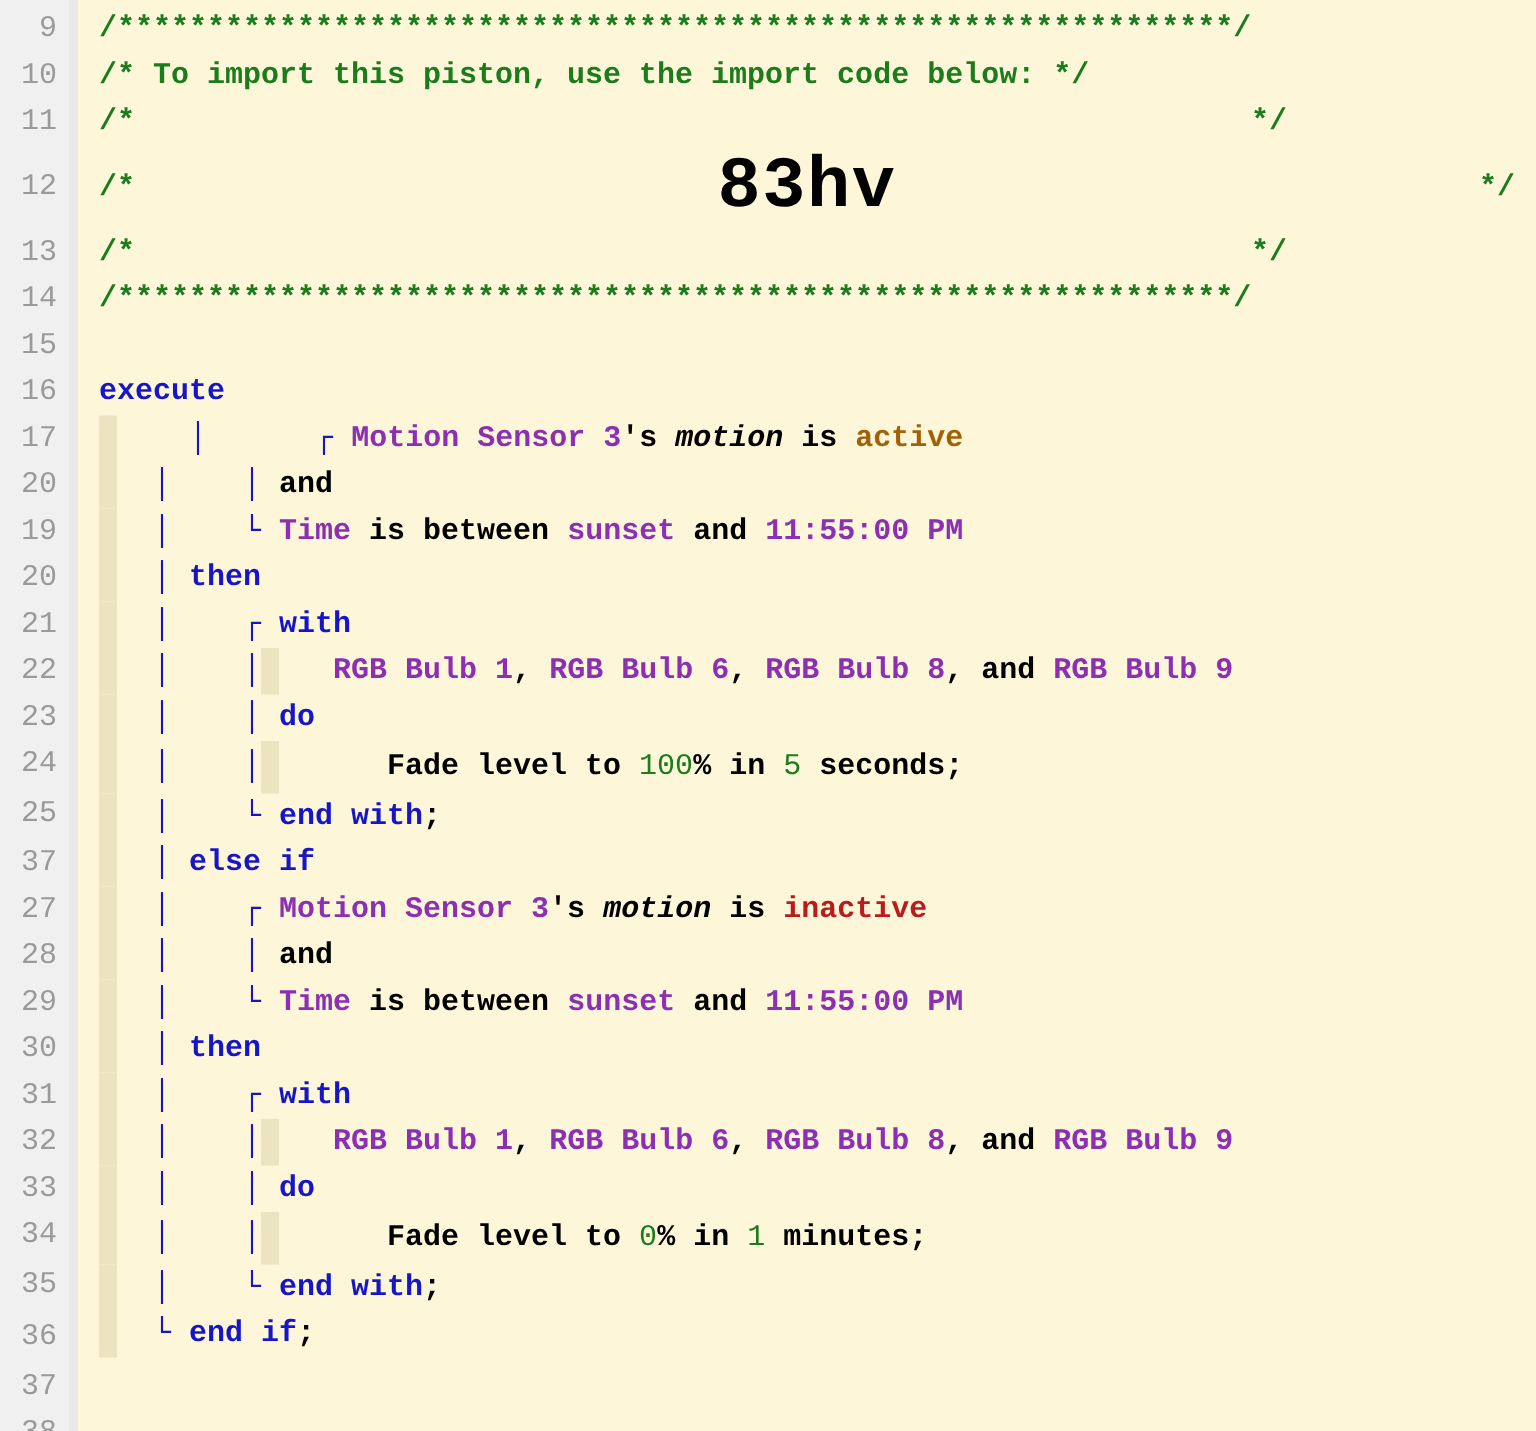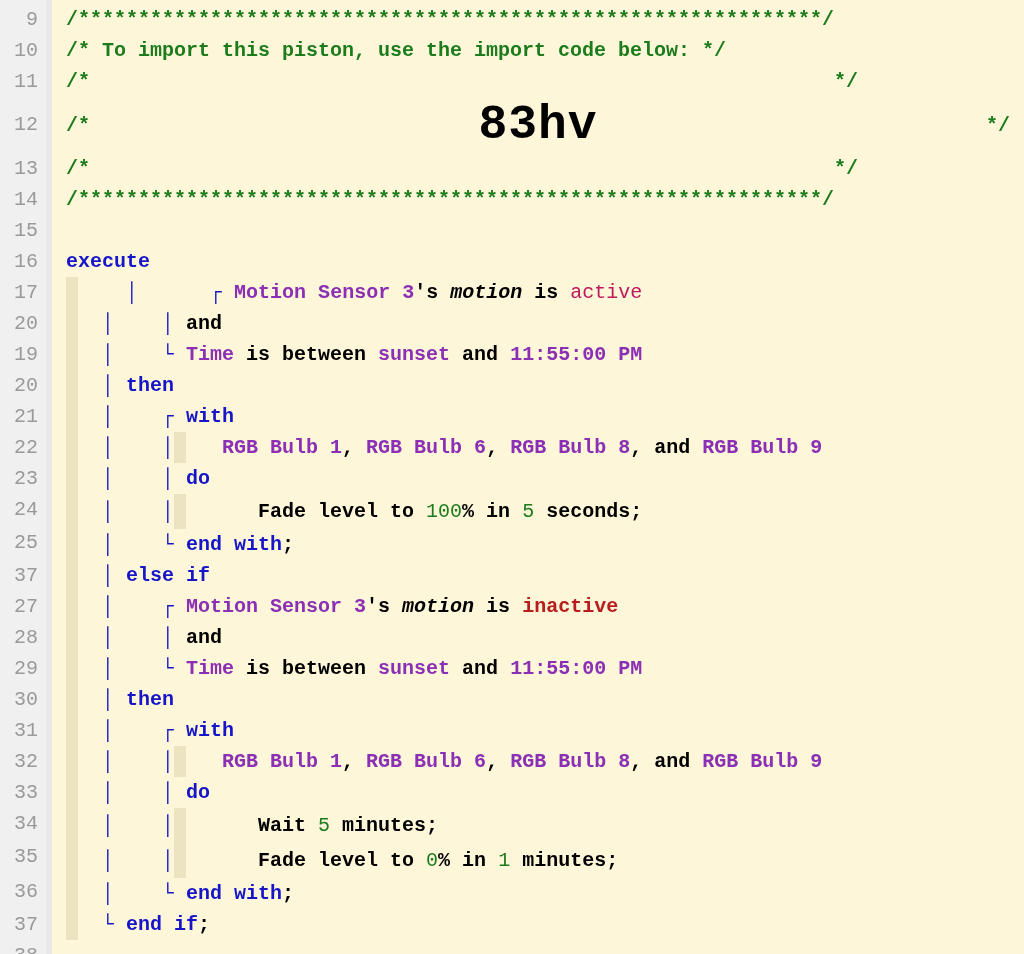--- a/index.html
+++ b/index.html
@@ -32,21 +32,21 @@
     padding:4px 10px 6px 14px;
     white-space:nowrap;
     overflow:hidden;
   }
   .line{position:relative}
   .comment{color:#1c7c1c;font-weight:bold}
   .kw{color:#1616c8;font-weight:bold}
   .dev{color:#8b2fb5;font-weight:bold}
   .plain{color:#000;font-weight:bold}
   .italic{font-style:italic}
-  .active{color:#be185d;font-weight:normal}
+  .active{color:#a16207;font-weight:bold}
   .inactive{color:#b91c1c;font-weight:bold}
   .num-lit{color:#1c7c1c;font-weight:normal}
   .pad{display:inline-block}
   .big-code{
     font-size:48px;
     font-weight:bold;
     color:#000;
     font-family:inherit;
     letter-spacing:1px;
   }
@@ -205,24 +205,20 @@
     <div class="line">
       <span class="gpad">&nbsp;</span><span class="pad" style="width:24px"></span><span class="bracket">│</span><span class="pad" style="width:48px"></span><span class="bracket">│</span><span class="gpad">&nbsp;</span><span class="pad" style="width:24px"></span>
       <span class="dev">RGB Bulb 1</span><span class="plain">, </span><span class="dev">RGB Bulb 6</span><span class="plain">, </span><span class="dev">RGB Bulb 8</span><span class="plain">, and </span><span class="dev">RGB Bulb 9</span>
     </div>
 
     <div class="line">
       <span class="gpad">&nbsp;</span><span class="pad" style="width:24px"></span><span class="bracket">│</span><span class="pad" style="width:48px"></span><span class="bracket">│</span>
       <span class="kw">do</span>
     </div>
 
-    <div class="line tall">
-      <span class="gpad">&nbsp;</span><span class="pad" style="width:24px"></span><span class="bracket">│</span><span class="pad" style="width:48px"></span><span class="bracket">│</span><span class="gpad">&nbsp;</span><span class="pad" style="width:60px"></span>
-      <span class="plain">Wait </span><span class="num-lit">5</span><span class="plain"> minutes</span><span class="plain">;</span>
-    </div>
 
     <div class="line tall">
       <span class="gpad">&nbsp;</span><span class="pad" style="width:24px"></span><span class="bracket">│</span><span class="pad" style="width:48px"></span><span class="bracket">│</span><span class="gpad">&nbsp;</span><span class="pad" style="width:60px"></span>
       <span class="plain">Fade level to </span><span class="num-lit">0</span><span class="plain">%</span><span class="plain"> in </span><span class="num-lit">1</span><span class="plain"> minutes</span><span class="plain">;</span>
     </div>
 
     <div class="line">
       <span class="gpad">&nbsp;</span><span class="pad" style="width:24px"></span><span class="bracket">│</span><span class="pad" style="width:48px"></span><span class="bracket">└</span>
       <span class="kw">end with</span><span class="plain">;</span>
     </div>

